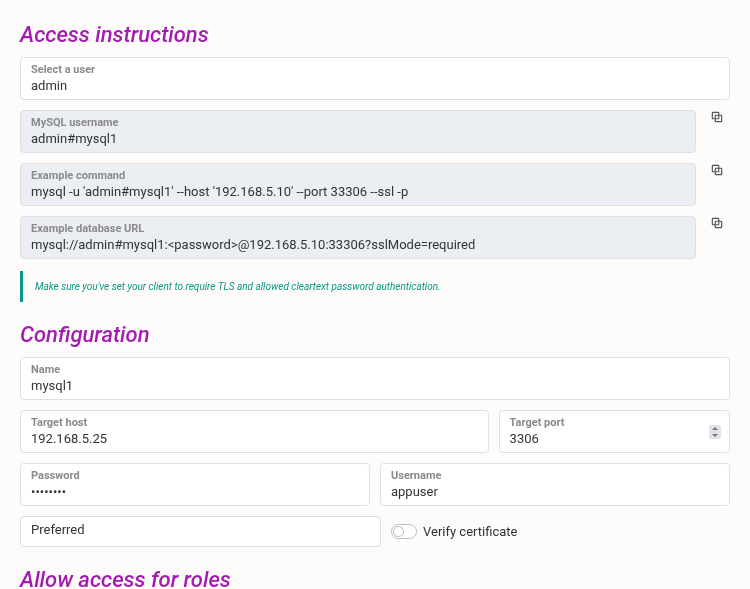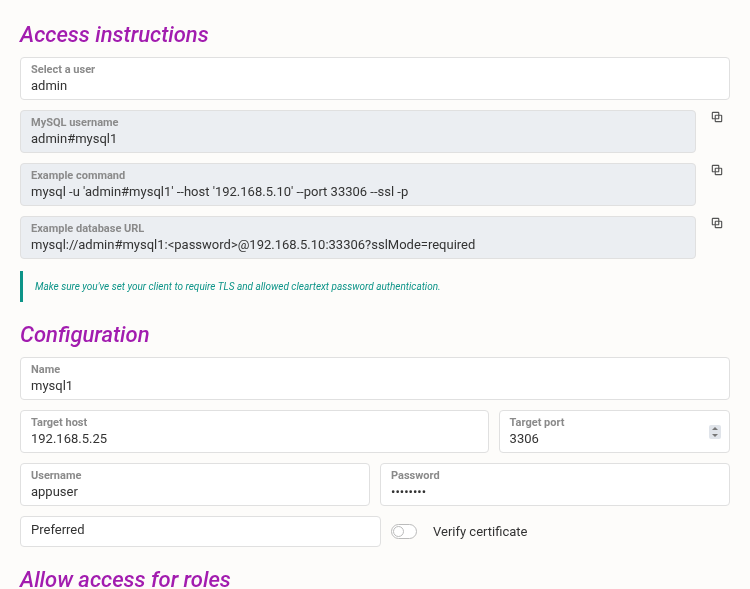--- a/index.html
+++ b/index.html
@@ -94,21 +94,21 @@
   left:3px;
   width:0; height:0;
   border-left:3px solid transparent;
   border-right:3px solid transparent;
 }
 .spinner::before { top:2px; border-bottom:3px solid #777; }
 .spinner::after { bottom:2px; border-top:3px solid #777; }
 .toggle-row {
   display: flex;
   align-items: flex-end;
-  gap: 16px;
+  gap: 6px;
   padding: 8px 0;
   flex: 1;
 }
 .toggle {
   position: relative;
   width: 28px;
   height: 16px;
   background: #ccc;
   border-radius: 10px;
   cursor: pointer;
@@ -190,27 +190,27 @@
     <input class="field-value" value="192.168.5.25" style="">
   </div>
   <div class="field col-4">
     <span class="field-label">Target port</span>
     <input class="field-value" value="3306" style="">
     <div class="spinner"></div>
   </div>
 </div>
 
 <div class="row">
+  <div class="field col-6b">
+    <span class="field-label">Password</span>
+    <input class="field-value" value="••••••••" style="">
+  </div>
   <div class="field col-6">
     <span class="field-label">Username</span>
     <input class="field-value" value="appuser" style="">
-  </div>
-  <div class="field col-6b">
-    <span class="field-label">Password</span>
-    <input class="field-value" value="••••••••" style="">
   </div>
 </div>
 
 <div class="row">
   <div class="field col-6">
     <div class="field-value">Preferred</div>
   </div>
   <div class="toggle-row col-6b">
     <div class="toggle outline">
         <div class="toggle-knob"></div>

